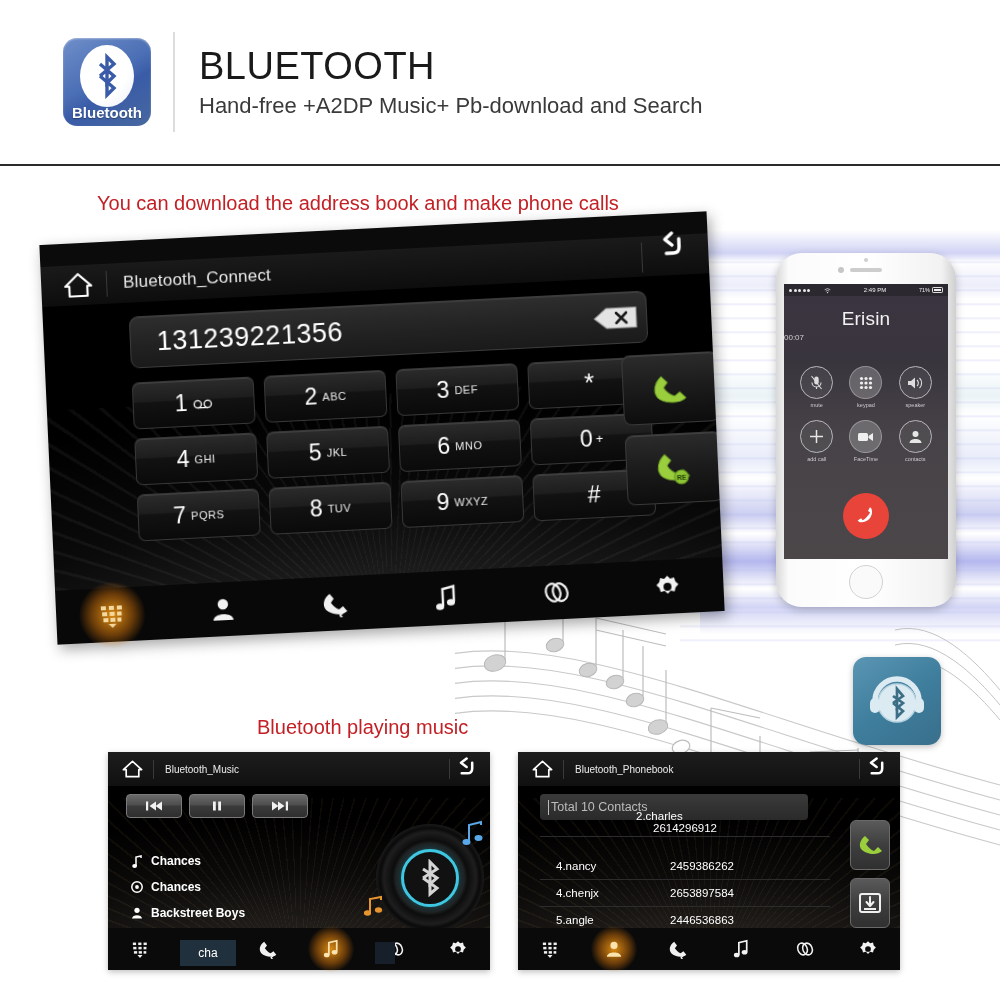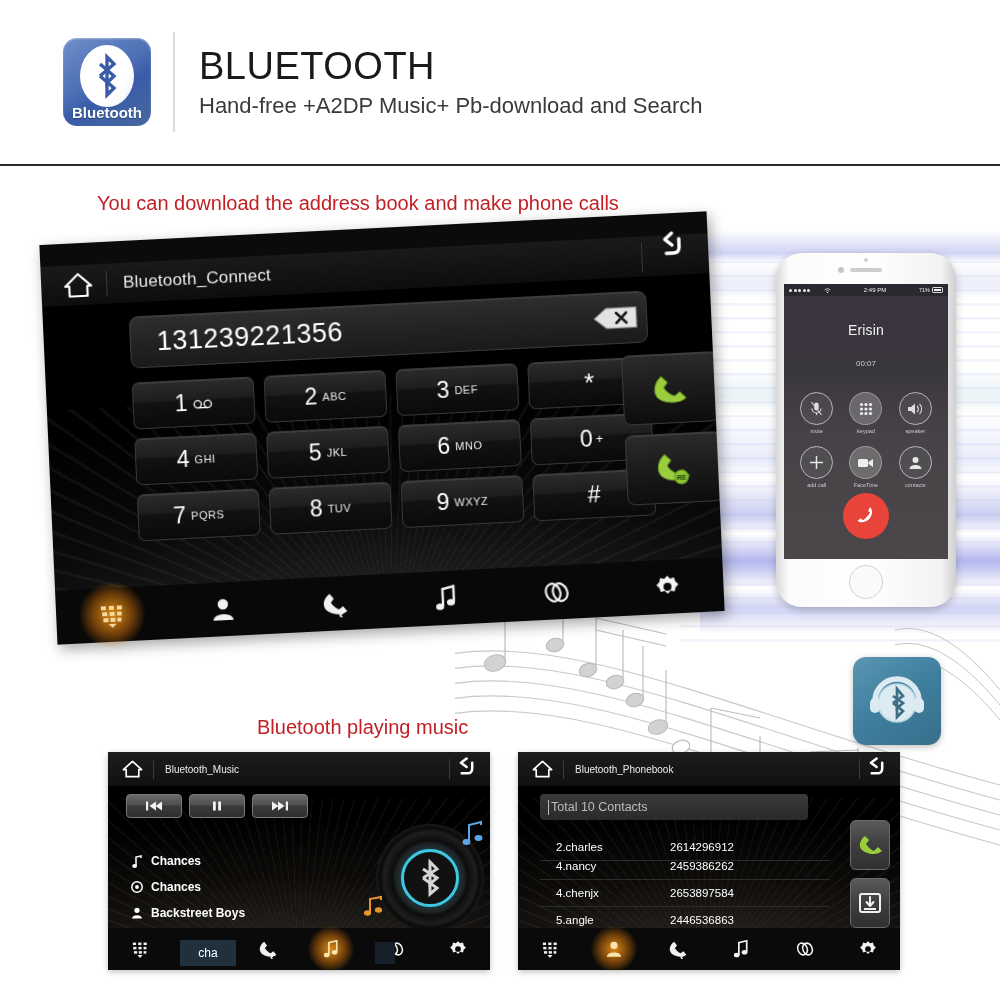--- a/index.html
+++ b/index.html
@@ -195,22 +195,22 @@
     background: linear-gradient(to bottom, #3a3440 0%, #39353d 28%, #464247 55%, #4b4749 100%);
     overflow:hidden;
   }
   .ios-status { height:12px; display:flex; align-items:center; background:#2c2830; padding:0 5px; }
   .ios-dots { display:flex; gap:1.5px; }
   .ios-dots i { width:3px;height:3px;border-radius:50%;background:#e9e9e9;display:block;}
   .ios-time { flex:1; text-align:center; color:#efefef; font-size:6px; }
   .ios-right { display:flex; align-items:center; gap:2px; color:#efefef; font-size:5.5px;}
   .batt { width:11px;height:6px;border:.7px solid #e0e0e0;border-radius:1.2px;position:relative;}
   .batt::after{content:"";position:absolute;left:.7px;top:.7px;bottom:.7px;width:7px;background:#eee;}
-  .ios-name { text-align:center; color:#f2f2f2; font-size:14px; margin-top:26px; letter-spacing:.2px;}
-  .ios-dur { text-align:center; color:#cfcfcf; font-size:8px; margin-top:21px;}
+  .ios-name { text-align:center; color:#f2f2f2; font-size:19px; margin-top:12px; letter-spacing:.2px;}
+  .ios-dur { color:#cfcfcf; font-size:8px; margin-top:3px;}
   .ios-grid { margin:24px auto 0; width:148px; display:flex; flex-wrap:wrap; }
   .ios-cell { width:33.33%; display:flex; flex-direction:column; align-items:center; margin-bottom:12px;}
   .ios-circ { width:33px;height:33px;border-radius:50%;border:1px solid #b9b6bd; display:flex;align-items:center;justify-content:center; background:rgba(255,255,255,.06);}
   .ios-circ.fill { background:rgba(255,255,255,.22); border-color:rgba(255,255,255,.3);}
   .ios-lab { color:#cdcbd0; font-size:5.5px; margin-top:3px;}
   .ios-end { position:absolute; left:50%; bottom:20px; transform:translateX(-50%); width:46px;height:46px;border-radius:50%;background:#e8443a;display:flex;align-items:center;justify-content:center;}
 
   
   .bt-headset {
     position:absolute; left:853px; top:657px; width:88px; height:88px; border-radius:13px;
@@ -279,21 +279,21 @@
   }
   .searchbar .caret{ width:1px;height:15px;background:#bbb;margin-left:8px;}
   .searchbar span{ color:#bdbdbd; font-size:12.5px; margin-left:2px;}
   .crow {
     position:absolute; left:22px; width:290px; height:27px;
     border-bottom:1px solid #2c2c2c; display:flex; align-items:center;
     color:#fff; font-size:11.5px;
   }
   .crow .cname { width:130px; padding-left:16px; }
   .crow .cnum { }
-  #crow0{top:48px;} #crow1{top:67px;} #crow2{top:94px;} #crow3{top:121px;}
+  #crow0{top:24px;flex-direction:column;} #crow1{top:67px;} #crow2{top:94px;} #crow3{top:121px;}
   .side-btn {
     position:absolute; right:10px; width:40px;height:50px;border-radius:6px;
     background:linear-gradient(to bottom,#5a5a5a,#3e3e3e 50%,#303030);
     border:1px solid #6a6a6a; display:flex;align-items:center;justify-content:center;
   }
   #sideA{ top:34px; } #sideB{ top:92px; }
 </style>
 </head>
 <body>
 

